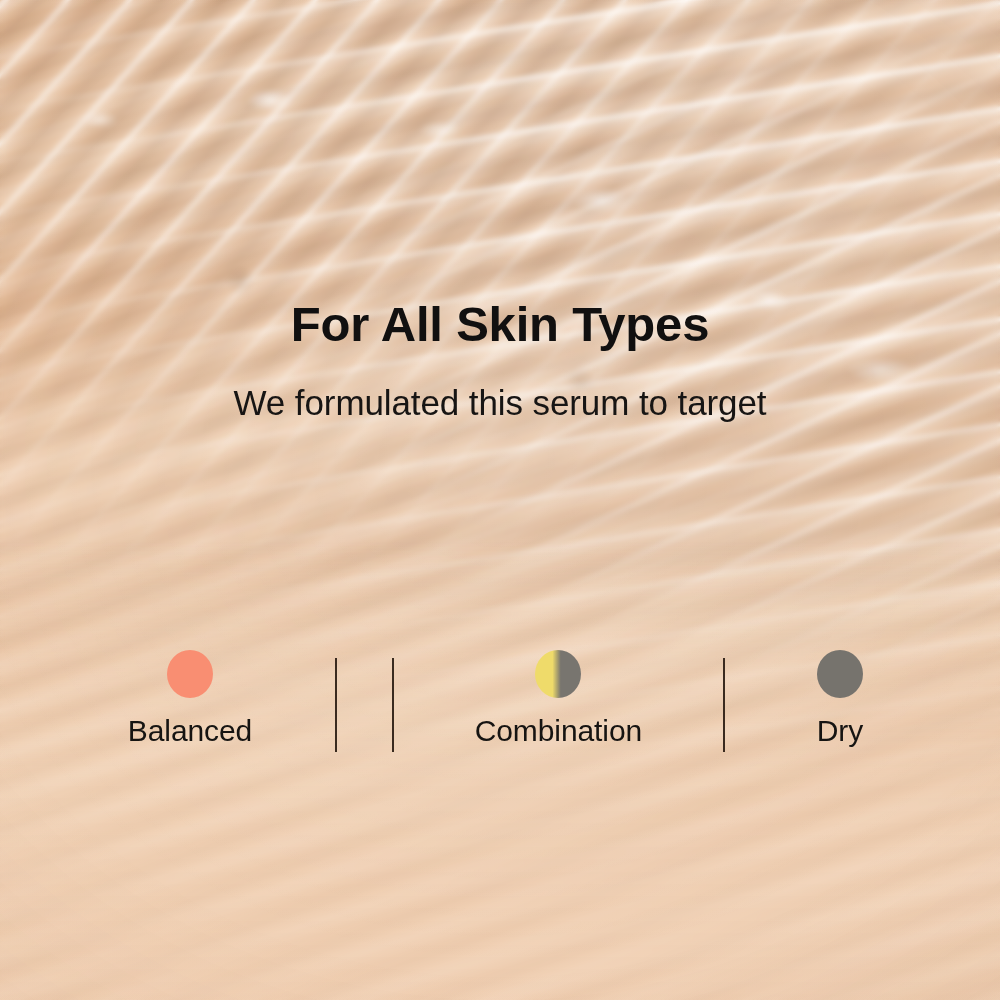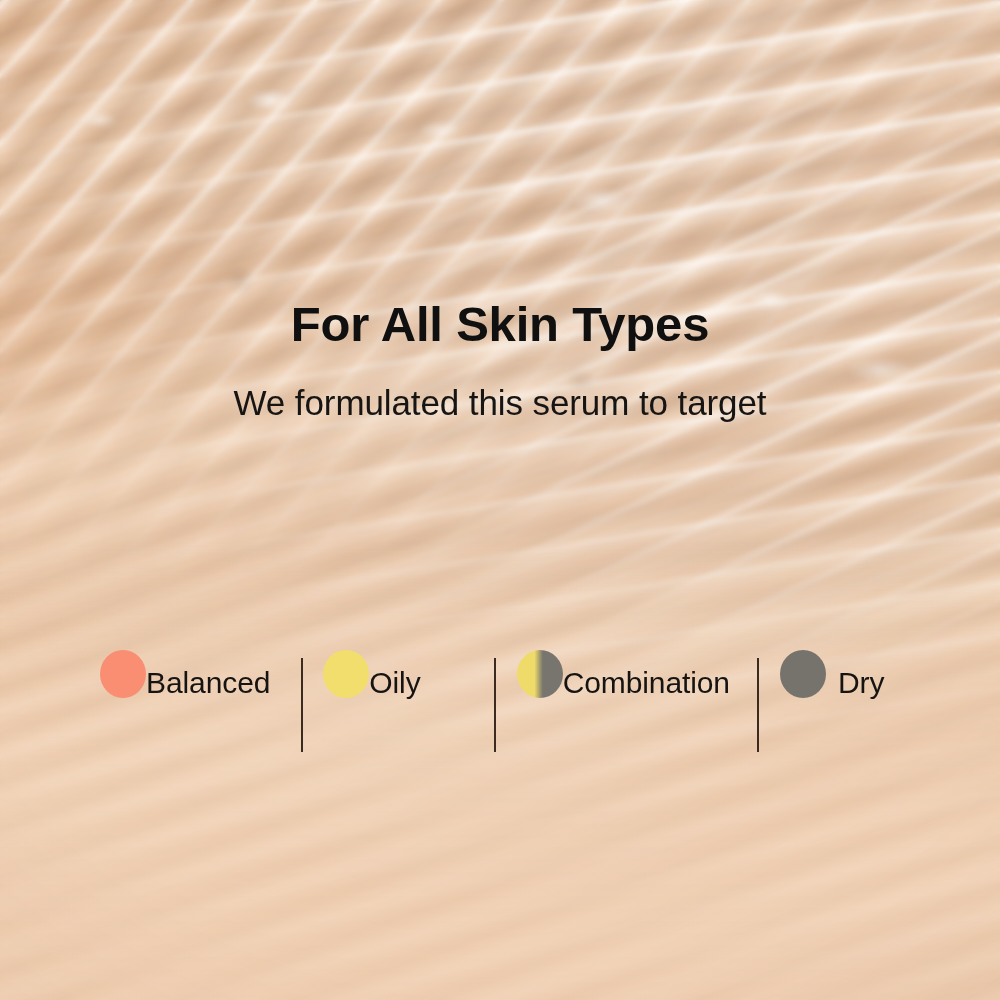--- a/index.html
+++ b/index.html
@@ -203,21 +203,21 @@
     left: 100px;
     width: 800px;
     height: 120px;
     display: flex;
     align-items: flex-start;
     justify-content: space-between;
   }
 
   .type-item {
     display: flex;
-    flex-direction: row;
+    flex-direction: column;
     align-items: center;
     justify-content: flex-start;
     flex: 0 0 auto;
   }
 
   .dot {
     width: 46px;
     height: 48px;
     border-radius: 50%;
     margin-bottom: 18px;
@@ -239,21 +239,21 @@
     height: 94px;
     margin-top: 8px;
     background: #2a1c12;
     opacity: 0.92;
   }
 
   
   .slot-balanced    { width: 180px; }
   .slot-oily        { width: 150px; }
   .slot-combination { width: 220px; }
-  .slot-dry         { width: 120px; gap: 12px; }
+  .slot-dry         { width: 120px; }
 </style>
 </head>
 <body>
 
 <div class="canvas">
 
   <div class="bg-layer bg-base"></div>
   <div class="bg-layer bg-bands"></div>
   <div class="bg-layer bg-micro"></div>
   <div class="bg-layer bg-comb-left"></div>
@@ -274,24 +274,20 @@
 
     <div class="types-row">
 
       <div class="type-item slot-balanced">
         <div class="dot" style="background: rgb(249, 142, 114);"></div>
         <div class="type-label">Balanced</div>
       </div>
 
       <div class="divider" style="background: rgb(42, 28, 18);"></div>
 
-      <div class="type-item slot-oily">
-        <div class="dot" style="background: rgb(241, 222, 108);"></div>
-        <div class="type-label">Oily</div>
-      </div>
 
       <div class="divider" style="background: rgb(42, 28, 18);"></div>
 
       <div class="type-item slot-combination">
         <div class="dot" style="background: linear-gradient(90deg, rgb(239, 219, 106) 0%, rgb(239, 219, 106) 38%, rgb(120, 117, 111) 56%, rgb(120, 117, 111) 100%);"></div>
         <div class="type-label">Combination</div>
       </div>
 
       <div class="divider" style="background: rgb(42, 28, 18);"></div>
 

